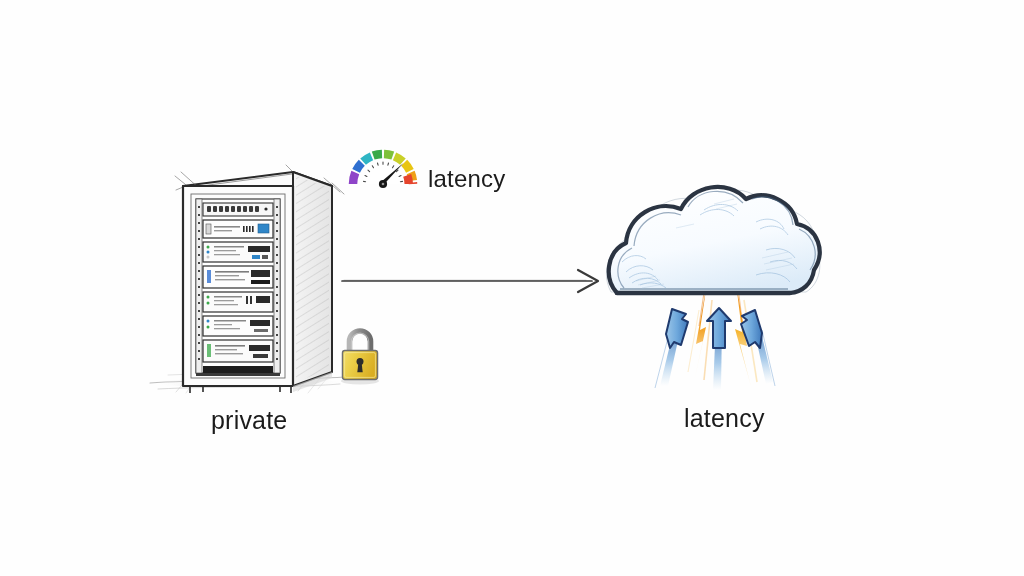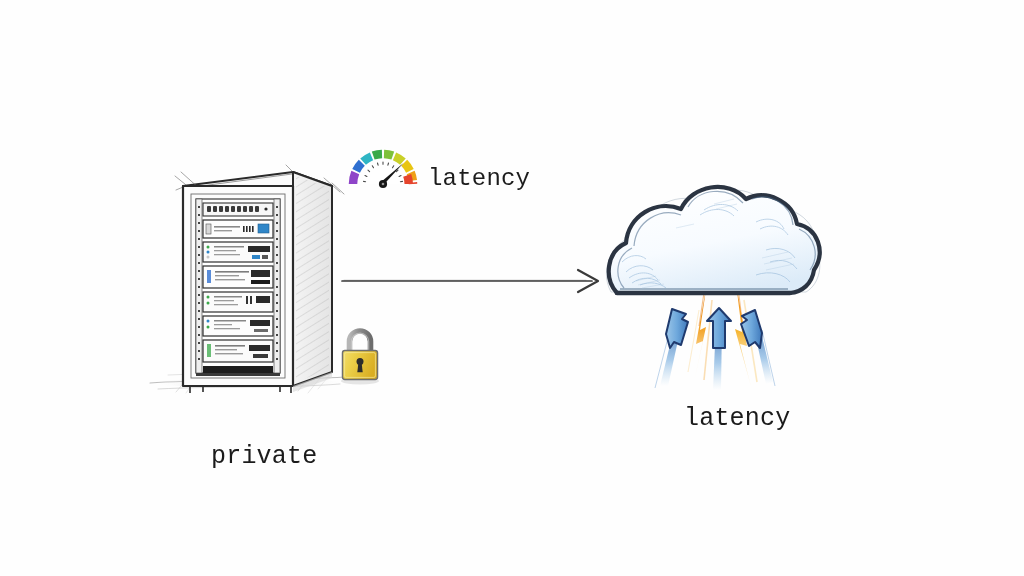--- a/index.html
+++ b/index.html
@@ -22,31 +22,30 @@
     position: absolute;
     left: 0;
     top: 0;
     width: 1024px;
     height: 576px;
     display: block;
   }
   .lbl {
     position: absolute;
     color: #1b1b1b;
-    font-family: Liberation Mono, monospace;
+    font-family: Liberation Sans, sans-serif;
     white-space: nowrap;
     user-select: none;
     text-align: right;
   }
   #label-private {
     left: 211px;
     top: 406px;
     font-size: 25px;
     letter-spacing: 0.2px;
-    margin-top: 36px;
   }
   #label-public {
     left: 684px;
     top: 404px;
     font-size: 25px;
     letter-spacing: 0.2px;
   }
   #label-latency {
     left: 428px;
     top: 165px;

